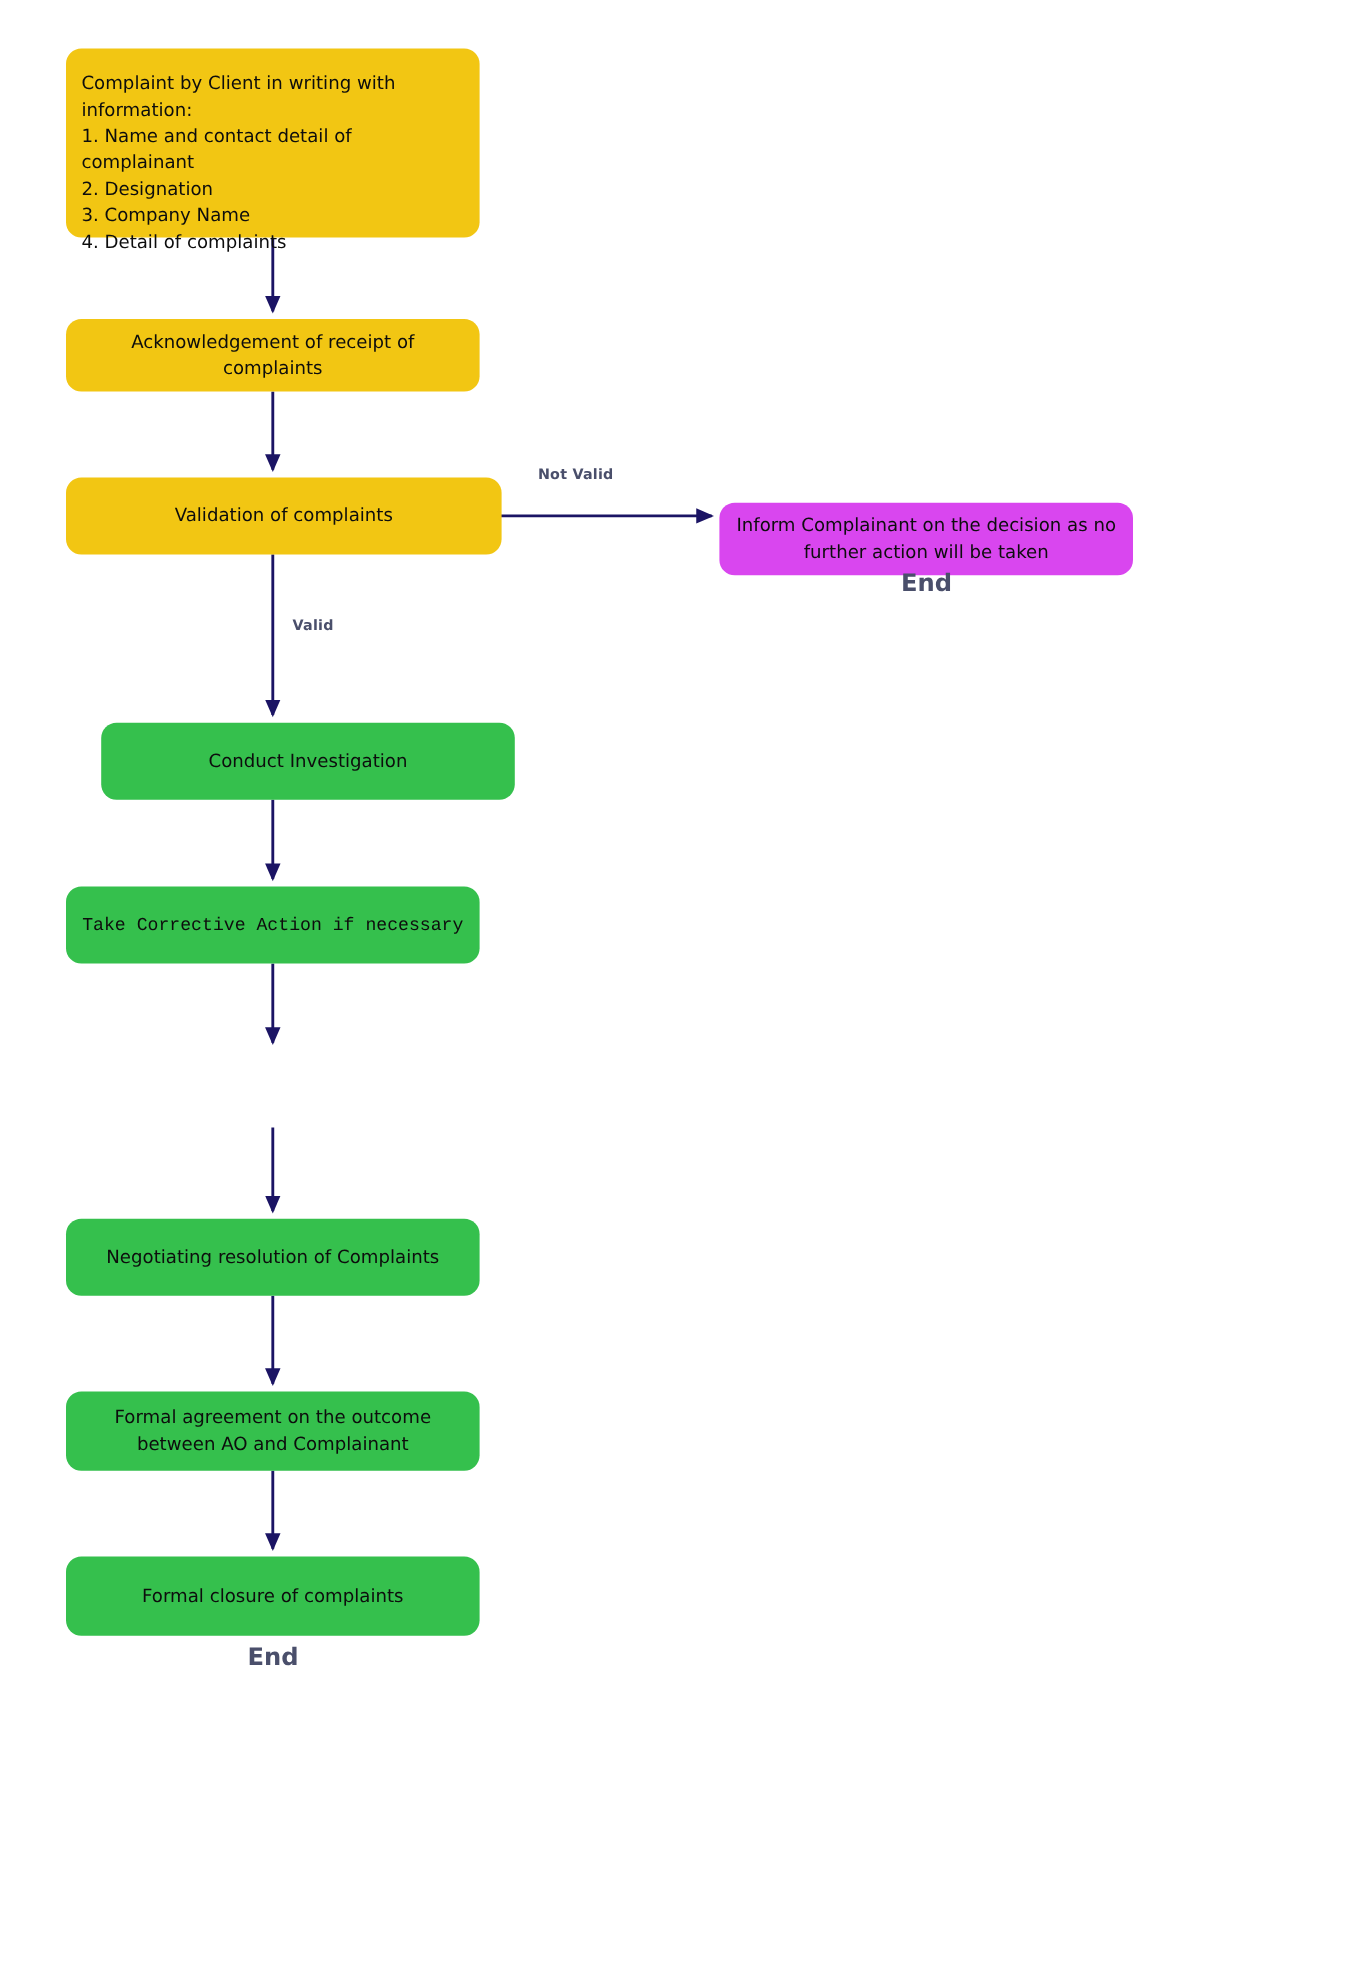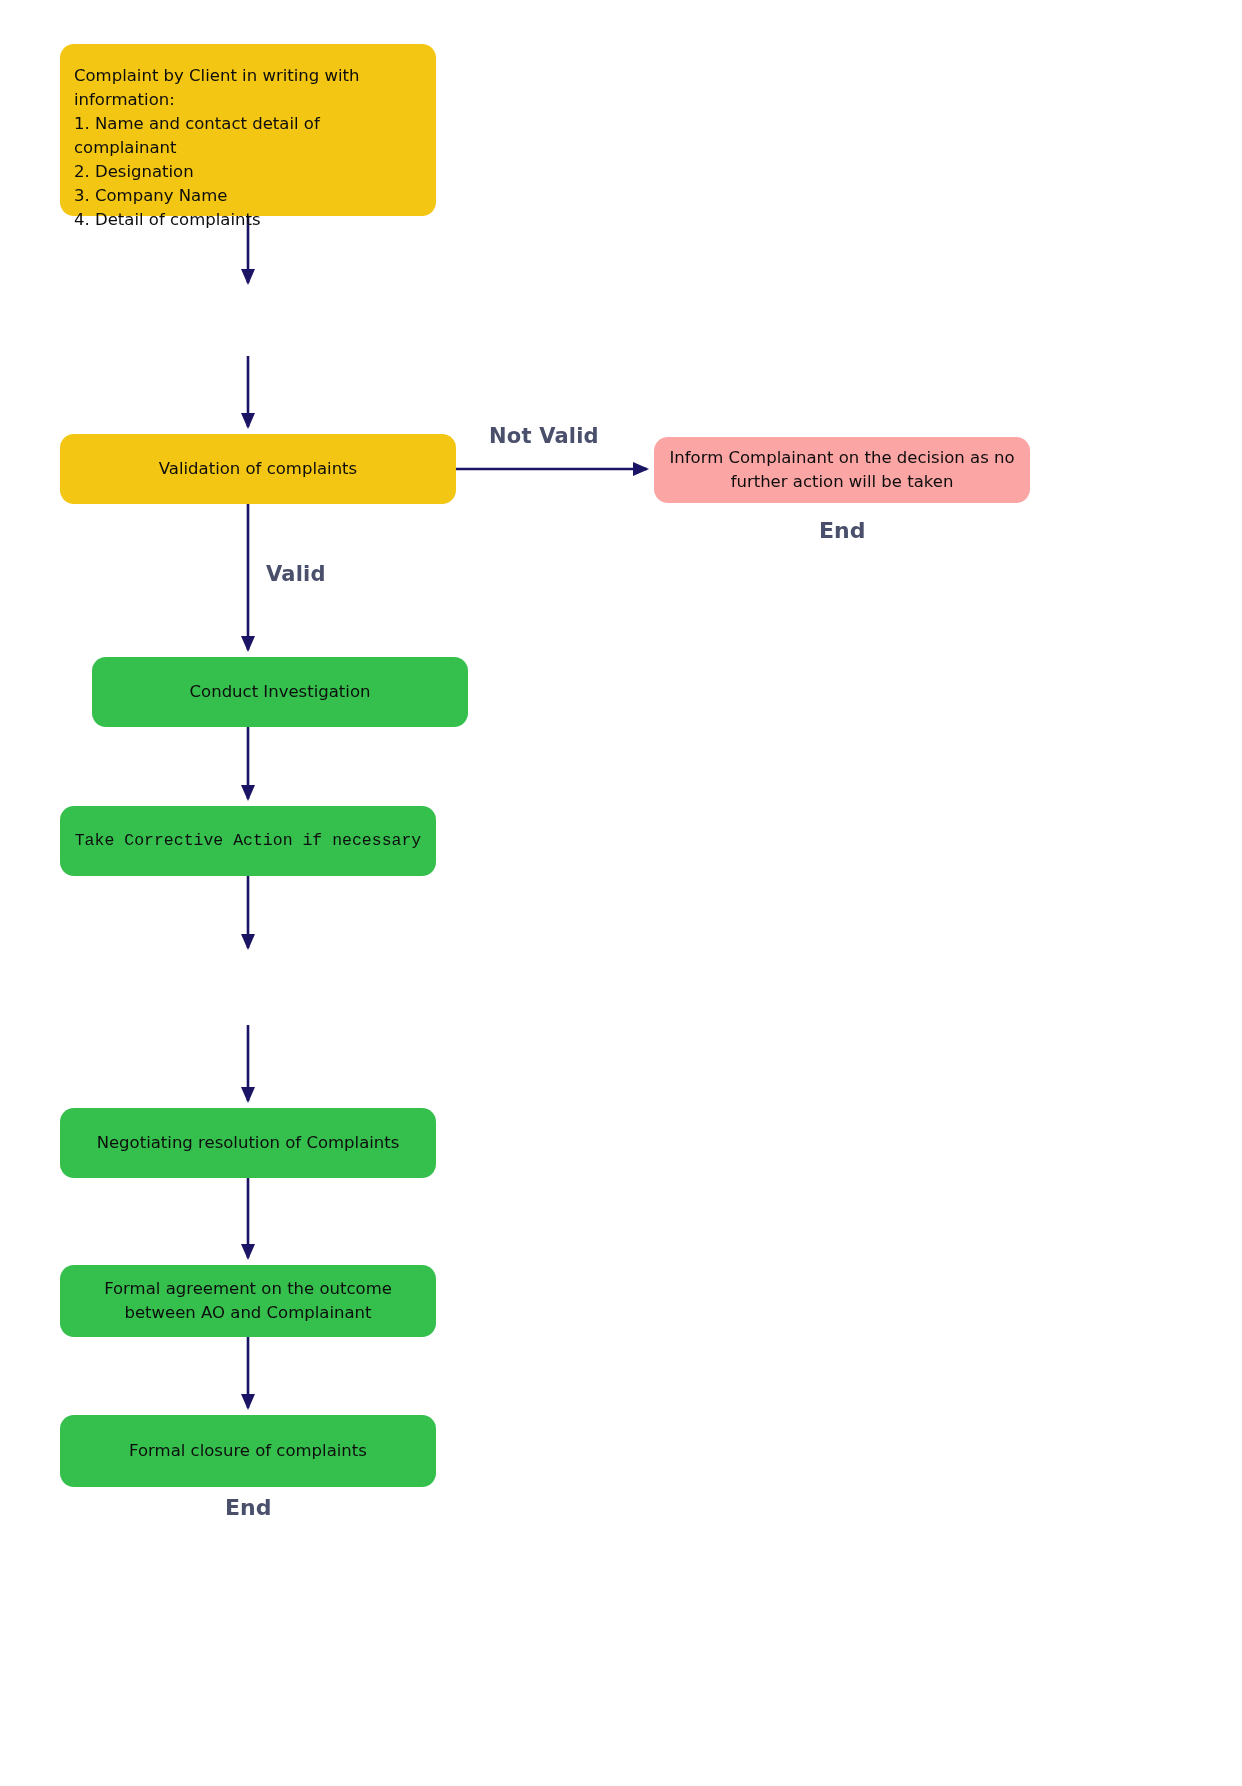--- a/index.html
+++ b/index.html
@@ -27,30 +27,30 @@
     border-radius: 14px;
     color: #0d0d0d;
     font-size: 16.5px;
     line-height: 1.45;
     padding: 18px 14px;
     white-space: pre-line;
     font-family: "DejaVu Sans", sans-serif;
   }
   .node.yellow { background: #f2c613; }
   .node.green  { background: #35c04d; }
-  .node.pink   { background: #fca5a5; }
+  .node.pink   { background: #d946ef; margin-top: 20px; }
   .node.left-align {
     justify-content: flex-start;
     text-align: left;
   }
   .edge-label {
     position: absolute;
     color: #4a4f6b;
     font-weight: bold;
-    font-size: 21px;
+    font-size: 13px;
     letter-spacing: 0.2px;
     font-family: "DejaVu Sans", sans-serif;
     white-space: nowrap;
   }
   .terminal-label {
     position: absolute;
     color: #4a4f6b;
     font-weight: bold;
     font-size: 22px;
     font-family: "DejaVu Sans", sans-serif;
@@ -89,20 +89,21 @@
       <line x1="248" y1="1337" x2="248" y2="1408"></line>
     </g>
   </svg>
 
   <div class="node yellow left-align" style="left:60px; top:44px; width:376px; height:172px; align-items:flex-start; padding-top:20px;">Complaint by Client in writing  with information:
 1. Name and contact detail of complainant
 2. Designation
 3. Company Name
 4. Detail of complaints</div>
 
+  <div class="node yellow" style="left:60px; top:290px; width:376px; height:66px;">Acknowledgement of receipt of complaints</div>
 
   <div class="node yellow" style="left:60px; top:434px; width:396px; height:70px;">Validation of complaints</div>
 
   <div class="node pink" style="left:654px; top:437px; width:376px; height:66px;">Inform Complainant on the decision as no further action will be taken</div>
 
   <div class="node green" style="left:60px; top:657px; width:376px; height:70px;margin-left:32px;">Conduct Investigation</div>
 
   <div class="node green" style="left:60px; top:806px; width:376px; height:70px;font-family:Liberation Mono, monospace;">Take Corrective Action if necessary</div>
 
 

